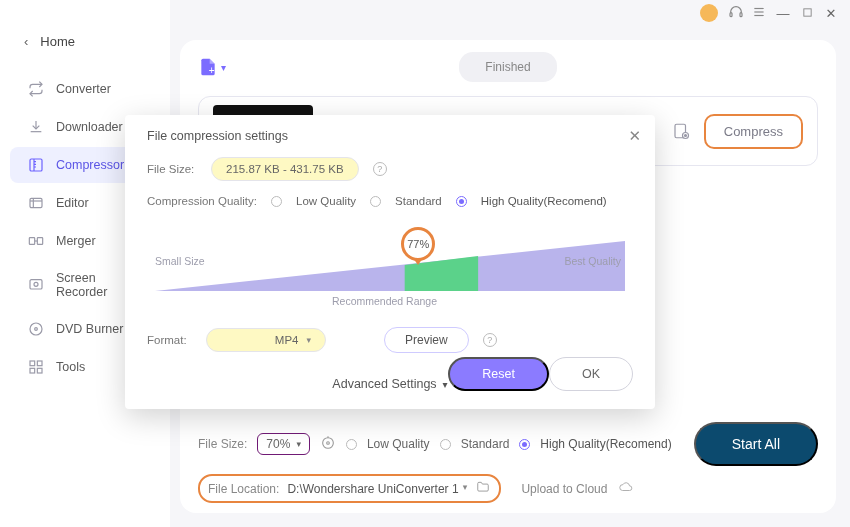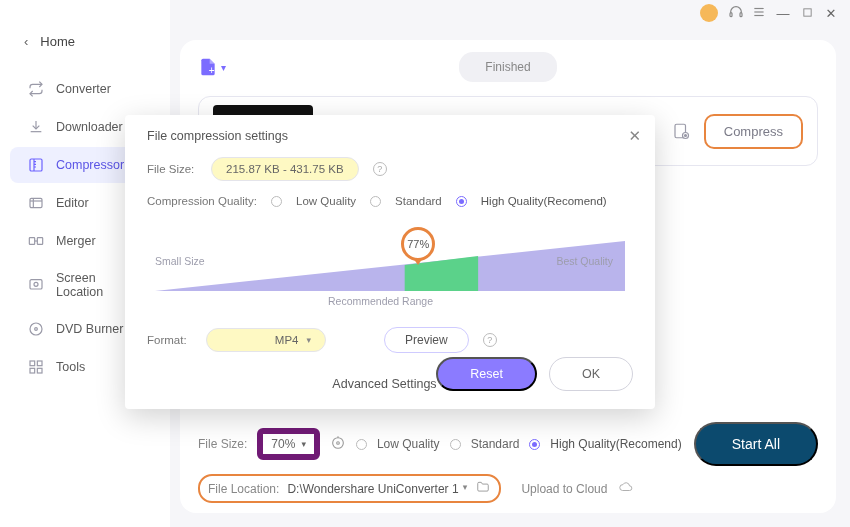--- a/index.html
+++ b/index.html
@@ -69,21 +69,21 @@
     border:2px solid #e8853f; border-radius:10px; padding:8px 18px;
     color:#7b7b88; font-size:13px; background:#fff;
   }
 
   .bottom-bar {
     position:absolute; left:18px; right:18px; bottom:10px;
     display:flex; flex-direction:column; gap:8px;
   }
   .brow { display:flex; align-items:center; gap:10px; font-size:12px; color:#666;}
   .brow .lbl { color:#888; }
-  .sel-pill { border:6px solid #701a75; border-radius:6px; padding:3px 8px; display:inline-flex; align-items:center; gap:6px; background:#fff;}
+  .sel-pill { border:1px solid #701a75; border-radius:6px; padding:3px 8px; display:inline-flex; align-items:center; gap:6px; background:#fff;}
   .radio { width:11px; height:11px; border-radius:50%; border:1.5px solid #bbb; display:inline-block; position:relative;}
   .radio.checked { border-color:#7b6cff;}
   .radio.checked::after{content:"";position:absolute;inset:2px;border-radius:50%;background:#7b6cff;}
   .startall {
     margin-left:auto; background:#0c4a6e; color:#fff; border-radius:22px;
     padding:12px 36px; font-size:14px;
   }
   .loc-wrap { border:2px solid #e8853f; border-radius:14px; padding:4px 8px; display:flex; align-items:center; gap:8px; }
   .loc-select { border:none; background:transparent; width:180px; font-size:12px; color:#555; display:flex; justify-content:space-between;}
 
@@ -99,36 +99,36 @@
   .modal .close { position:absolute; top:12px; right:14px; color:#888; font-size:15px;}
   .mrow { display:flex; align-items:center; gap:14px; margin-top:14px; font-size:12px; color:#666;}
   .mrow .mlabel { width:110px; color:#777; font-size:11.5px;}
   .field-pill { border:1px solid #e4e4ea; border-radius:14px; padding:5px 14px; background:#fef9c3; font-size:11.5px; color:#666; min-width:110px; display:inline-flex; align-items:center; justify-content:flex-end; gap:8px;}
   .qicon { width:14px; height:14px; border:1.2px solid #bbb; border-radius:50%; display:inline-flex; align-items:center; justify-content:center; font-size:9px; color:#aaa;}
   .quality-opts { display:flex; align-items:center; gap:14px; font-size:11.5px; color:#666;}
 
   .slider-area { position:relative; height:78px; margin:20px 8px 0 8px;}
   .wedge { position:absolute; left:0; right:0; bottom:14px; height:50px;}
   .wedge svg { width:100%; height:100%; display:block;}
-  .slider-lbls { position:absolute; bottom:-2px; left:0; right:12px; display:flex; justify-content:space-between; font-size:10.5px; color:#9d9dac;}
+  .slider-lbls { position:absolute; bottom:-2px; left:0; right:4px; display:flex; justify-content:space-between; font-size:10.5px; color:#9d9dac;}
   .slider-lbls .mid{ color:#9d9dac;margin-top:40px;}
   .knob {
     position:absolute; top:0; left:56%; transform:translateX(-50%);
     width:34px; height:34px; border:3px solid #e8853f; border-radius:50%;
     background:#fff; display:flex; align-items:center; justify-content:center;
     font-size:11px; color:#555;
   }
   .knob::after{
     content:""; position:absolute; bottom:-7px; left:50%; transform:translateX(-50%);
     width:0;height:0;border-left:5px solid transparent;border-right:5px solid transparent;border-top:7px solid #e8853f;
   }
 
   .hint { margin-top:18px; font-size:11px; color:#b2b2bc; font-style:italic;}
   .adv { margin-top:24px; font-size:12.5px; color:#555; display:flex; align-items:center; gap:6px;justify-content:center;}
-  .modal-actions { position:absolute; right:22px; bottom:18px; display:flex; gap:12px;}
+  .modal-actions { position:absolute; right:22px; bottom:18px; display:flex; }
   .btn { border-radius:18px; padding:8px 32px; font-size:12.5px;}
   .btn.reset{ background:#8b7bff; color:#fff;}
   .btn.ok{ background:#fff; border:1px solid #d3d3dd; color:#666;}
 
   .preview-btn{ border:1.5px solid #cfcbff; border-radius:16px; padding:5px 20px; color:#555; font-size:12px; background:#fff;}
 </style>
 </head>
 <body>
 
 <div class="titlebar">
@@ -215,21 +215,21 @@
         </span>
       <span>Merger</span>
     </div>
     <div class="nav-item">
       <span class="nav-icon">
           <svg width="16" height="16" viewBox="0 0 24 24" fill="none" stroke="currentColor" stroke-width="1.8">
             <rect x="3" y="4" width="18" height="14" rx="2"></rect>
             <circle cx="12" cy="11" r="3"></circle>
           </svg>
         </span>
-      <span>Screen Location</span>
+      <span>Screen Recorder</span>
     </div>
     <div class="nav-item">
       <span class="nav-icon">
           <svg width="16" height="16" viewBox="0 0 24 24" fill="none" stroke="currentColor" stroke-width="1.8">
             <circle cx="12" cy="12" r="9"></circle>
             <circle cx="12" cy="12" r="2"></circle>
           </svg>
         </span>
       <span>DVD Burner</span>
     </div>

